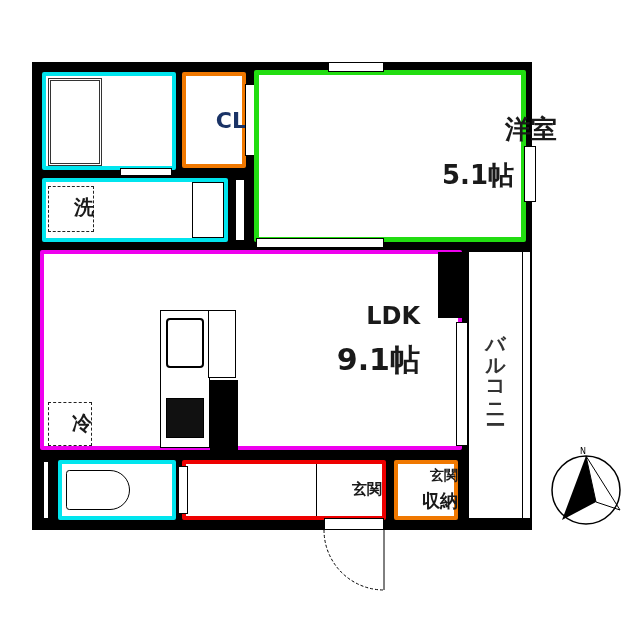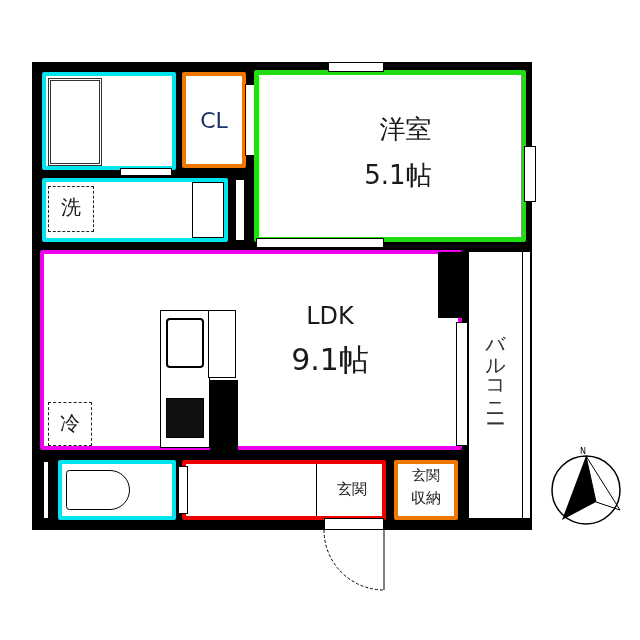--- a/index.html
+++ b/index.html
@@ -1,20 +1,20 @@
 <!DOCTYPE html>
 <html><head>
 <meta charset="utf-8">
 <style>
   html, body { margin:0; padding:0; background:#ffffff; }
   body { width:640px; height:640px; position:relative; overflow:hidden; font-family:"DejaVu Sans", sans-serif; }
   .abs { position:absolute; box-sizing:border-box; }
   .wall { background:#000; }
   .room { position:absolute; box-sizing:border-box; background:#fff; border-radius:2px; }
-  .label { position:absolute; color:#1a1a1a; text-align:center; white-space:nowrap; }
+  .label { position:absolute; color:#1a1a1a; text-align:right; white-space:nowrap;font-weight:bold; }
   .win { position:absolute; background:#fff; border:1px solid #000; box-sizing:border-box; }
   .dash { position:absolute; border:1.5px dashed #222; box-sizing:border-box; }
 </style>
 </head>
 <body>
 
 <div class="abs wall" style="left:32px;top:62px;width:500px;height:468px;"></div>
 
 <div class="abs" style="left:468px;top:252px;width:62px;height:266px;background:#fff;border-left:1px solid #000;"></div>
 <div class="abs" style="left:522px;top:252px;width:1px;height:266px;background:#000;"></div>
@@ -23,21 +23,21 @@
 <div class="room" style="left:42px;top:72px;width:134px;height:98px;border:4px solid #00e5ee;"></div>
 <div class="abs" style="left:48px;top:78px;width:54px;height:88px;border:3px double #333;background:#fff;"></div>
 <div class="win" style="left:120px;top:168px;width:52px;height:8px;"></div>
 
 <div class="room" style="left:182px;top:72px;width:64px;height:96px;border:4px solid #f07800;"></div>
 <div class="label" style="left:182px;top:108px;width:64px;font-size:22px;color:#1a3366;">CL</div>
 <div class="win" style="left:245px;top:84px;width:10px;height:72px;"></div>
 
 <div class="room" style="left:254px;top:70px;width:272px;height:172px;border:5px solid #22dd11;"></div>
 <div class="label" style="left:254px;top:112px;width:303px;font-size:26px;">洋室</div>
-<div class="label" style="left:262px;top:158px;width:272px;font-size:26px;">5.1帖</div>
+<div class="label" style="left:242px;top:158px;width:272px;font-size:26px;">5.1帖</div>
 <div class="win" style="left:328px;top:62px;width:56px;height:10px;"></div>
 <div class="win" style="left:524px;top:146px;width:12px;height:56px;"></div>
 <div class="win" style="left:256px;top:238px;width:128px;height:10px;"></div>
 
 <div class="room" style="left:42px;top:178px;width:186px;height:64px;border:4px solid #00e5ee;"></div>
 <div class="dash" style="left:48px;top:186px;width:46px;height:46px;"></div>
 <div class="label" style="left:48px;top:194px;width:46px;font-size:20px;">洗</div>
 <div class="abs" style="left:192px;top:182px;width:32px;height:56px;border:1px solid #000;background:#fff;"></div>
 <div class="abs" style="left:236px;top:180px;width:8px;height:60px;background:#fff;"></div>
 
@@ -60,21 +60,21 @@
 <div class="abs" style="left:66px;top:470px;width:64px;height:40px;border:1px solid #000;border-radius:4px 24px 24px 4px;"></div>
 <div class="abs" style="left:44px;top:462px;width:4px;height:56px;background:#fff;"></div>
 
 <div class="room" style="left:182px;top:460px;width:204px;height:60px;border:4px solid #ee0000;"></div>
 <div class="abs" style="left:316px;top:464px;width:1px;height:52px;background:#000;"></div>
 <div class="label" style="left:322px;top:480px;width:60px;font-size:15px;">玄関</div>
 <div class="win" style="left:178px;top:466px;width:10px;height:48px;"></div>
 
 <div class="room" style="left:394px;top:460px;width:64px;height:60px;border:4px solid #f07800;"></div>
 <div class="label" style="left:394px;top:467px;width:64px;font-size:14px;">玄関</div>
-<div class="label" style="left:394px;top:489px;width:64px;font-size:15px;">収納</div>
+<div class="label" style="left:394px;top:489px;width:64px;font-size:18px;">収納</div>
 
 <div class="abs" style="left:324px;top:518px;width:60px;height:12px;background:#fff;border:1px solid #000;"></div>
 <svg class="abs" style="left:322px;top:528px;" width="66" height="66" viewBox="0 0 66 66">
   <path d="M2 2 A60 60 0 0 0 62 62" fill="none" stroke="#000" stroke-dasharray="3 2"></path>
   <line x1="62" y1="2" x2="62" y2="62" stroke="#000"></line>
 </svg>
 
 <svg class="abs" style="left:548px;top:444px;" width="76" height="84" viewBox="0 0 76 84">
   <circle cx="38" cy="46" r="34" fill="none" stroke="#000" stroke-width="1.5"></circle>
   <polygon points="38,12 48,58 14,76" fill="#000"></polygon>

